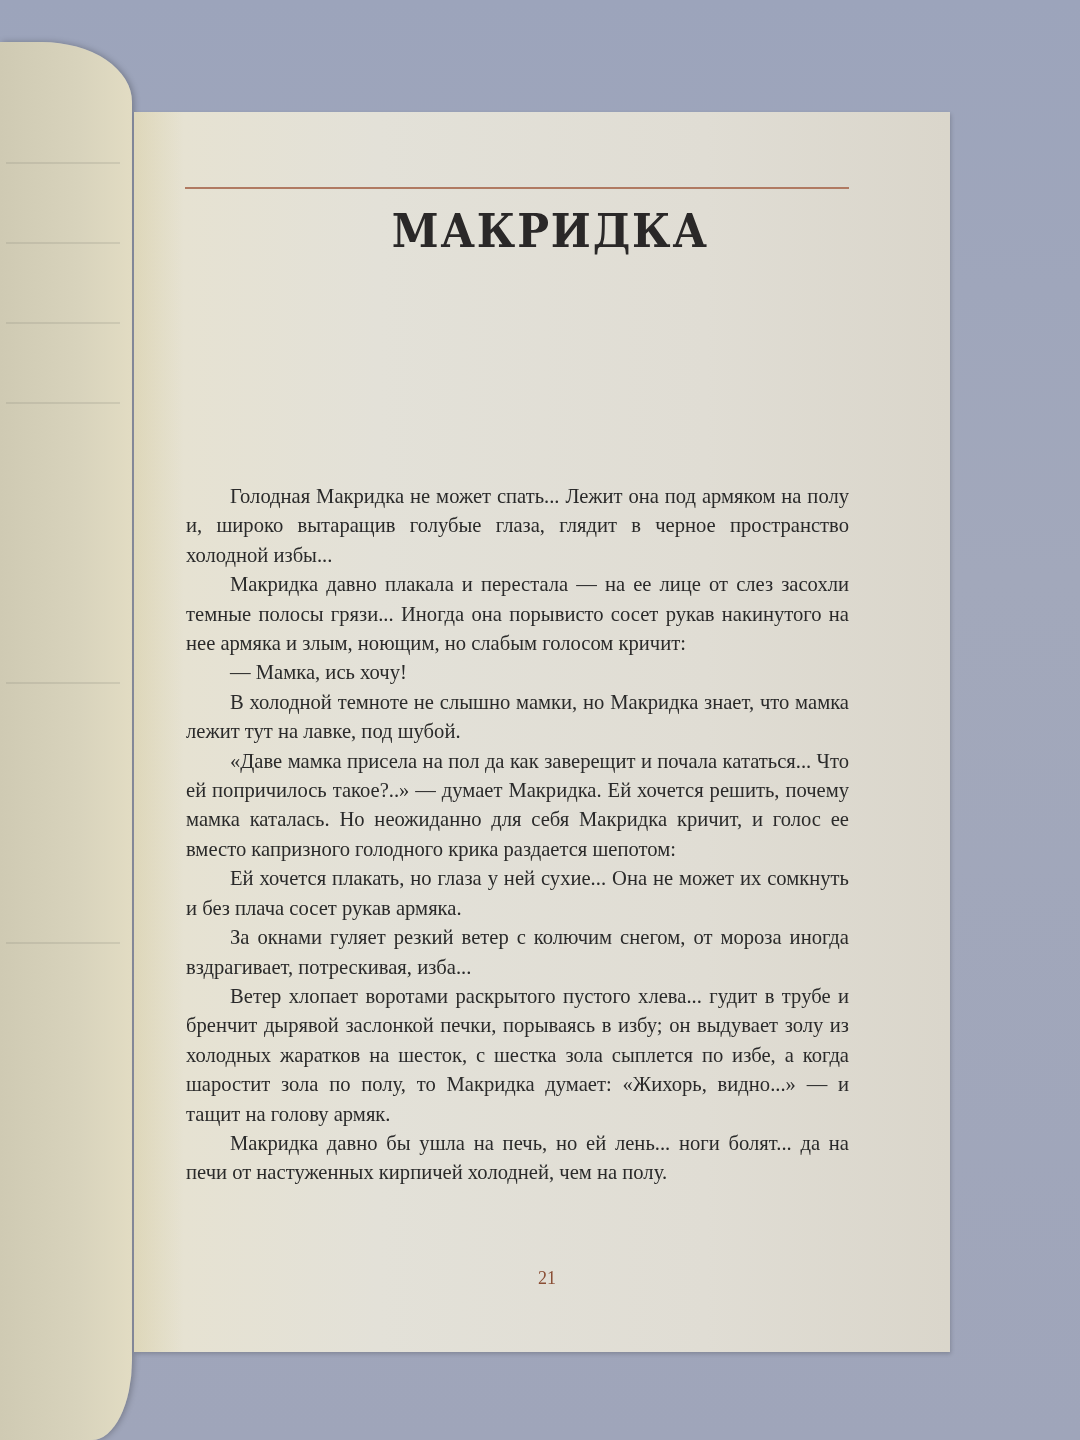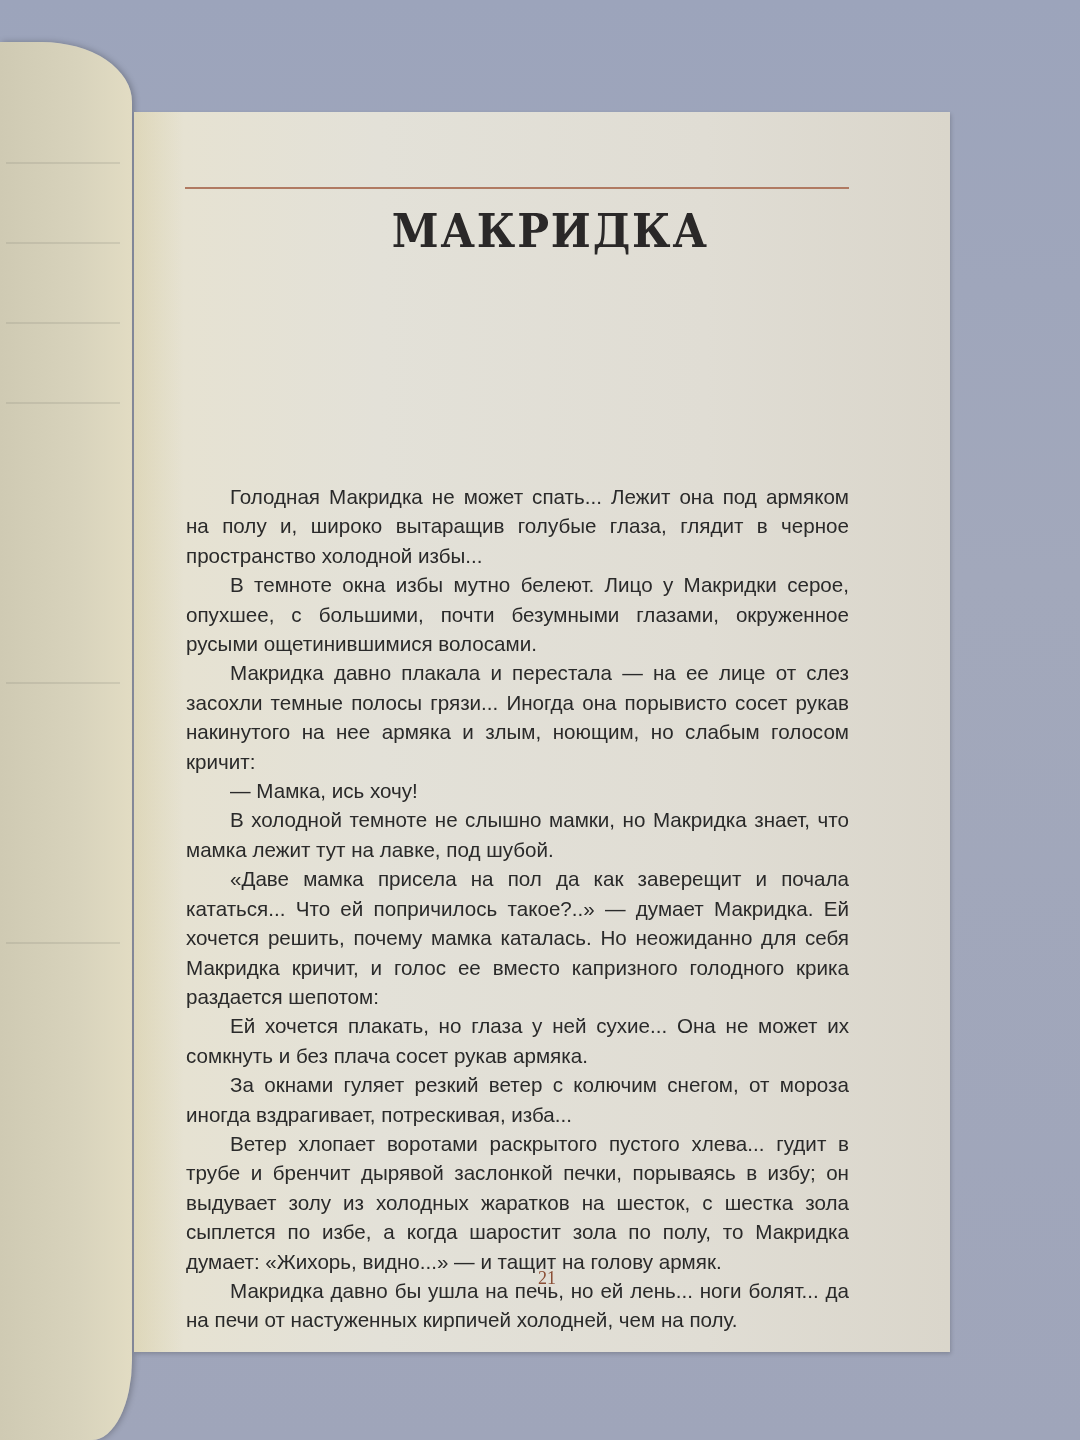--- a/index.html
+++ b/index.html
@@ -30,21 +30,21 @@
   .rule {
     position: absolute; left: 51px; top: 75px; width: 664px; height: 2px; background: #b07a62;
   }
   .title {
     position: absolute; left: 0; right: 0; top: 92px; text-align: center;
     font-family: "DejaVu Serif", serif; font-weight: 900; font-size: 46px;
     letter-spacing: 2px; color: #2a2828; padding-left: 18px; transform: scaleX(0.92);
   }
   .text {
     position: absolute; left: 52px; top: 370px; width: 663px;
-    font-family: Liberation Sans, sans-serif; font-size: 20.6px; line-height: 29.4px;
+    font-family: Liberation Serif, serif; font-size: 20.6px; line-height: 29.4px;
     color: #2a2a2a; text-align: justify;
   }
   .text p { margin: 0; text-indent: 44px; }
   .page-number {
     position: absolute; left: 0; right: 0; top: 1156px; text-align: center;
     font-size: 18px; color: #8a4e35; padding-left: 10px;
   }
 </style>
 </head>
 <body>
@@ -58,21 +58,20 @@
   <div class="ghost" style="top:900px"></div>
 </div>
 
 <div class="right-page">
   <div class="gutter"></div>
   <div class="rule"></div>
   <div class="title">МАКРИДКА</div>
 
   <div class="text">
     <p>Голодная Макридка не может спать... Лежит она под армяком на полу и, широко вытаращив голубые глаза, глядит в черное пространство холодной избы...</p>
-    <p>В темноте окна избы мутно белеют. Лицо у Макридки серое, опухшее, с большими, почти безумными глазами, окруженное русыми ощетинившимися волосами.</p>
     <p>Макридка давно плакала и перестала — на ее лице от слез засохли темные полосы грязи... Иногда она порывисто сосет рукав накинутого на нее армяка и злым, ноющим, но слабым голосом кричит:</p>
     <p>— Мамка, ись хочу!</p>
     <p>В холодной темноте не слышно мамки, но Макридка знает, что мамка лежит тут на лавке, под шубой.</p>
     <p>«Даве мамка присела на пол да как заверещит и почала кататься... Что ей попричилось такое?..» — думает Макридка. Ей хочется решить, почему мамка каталась. Но неожиданно для себя Макридка кричит, и голос ее вместо капризного голодного крика раздается шепотом:</p>
     <p>Ей хочется плакать, но глаза у ней сухие... Она не может их сомкнуть и без плача сосет рукав армяка.</p>
     <p>За окнами гуляет резкий ветер с колючим снегом, от мороза иногда вздрагивает, потрескивая, изба...</p>
     <p>Ветер хлопает воротами раскрытого пустого хлева... гудит в трубе и бренчит дырявой заслонкой печки, порываясь в избу; он выдувает золу из холодных жаратков на шесток, с шестка зола сыплется по избе, а когда шаростит зола по полу, то Макридка думает: «Жихорь, видно...» — и тащит на голову армяк.</p>
     <p>Макридка давно бы ушла на печь, но ей лень... ноги болят... да на печи от настуженных кирпичей холодней, чем на полу.</p>
   </div>
 

